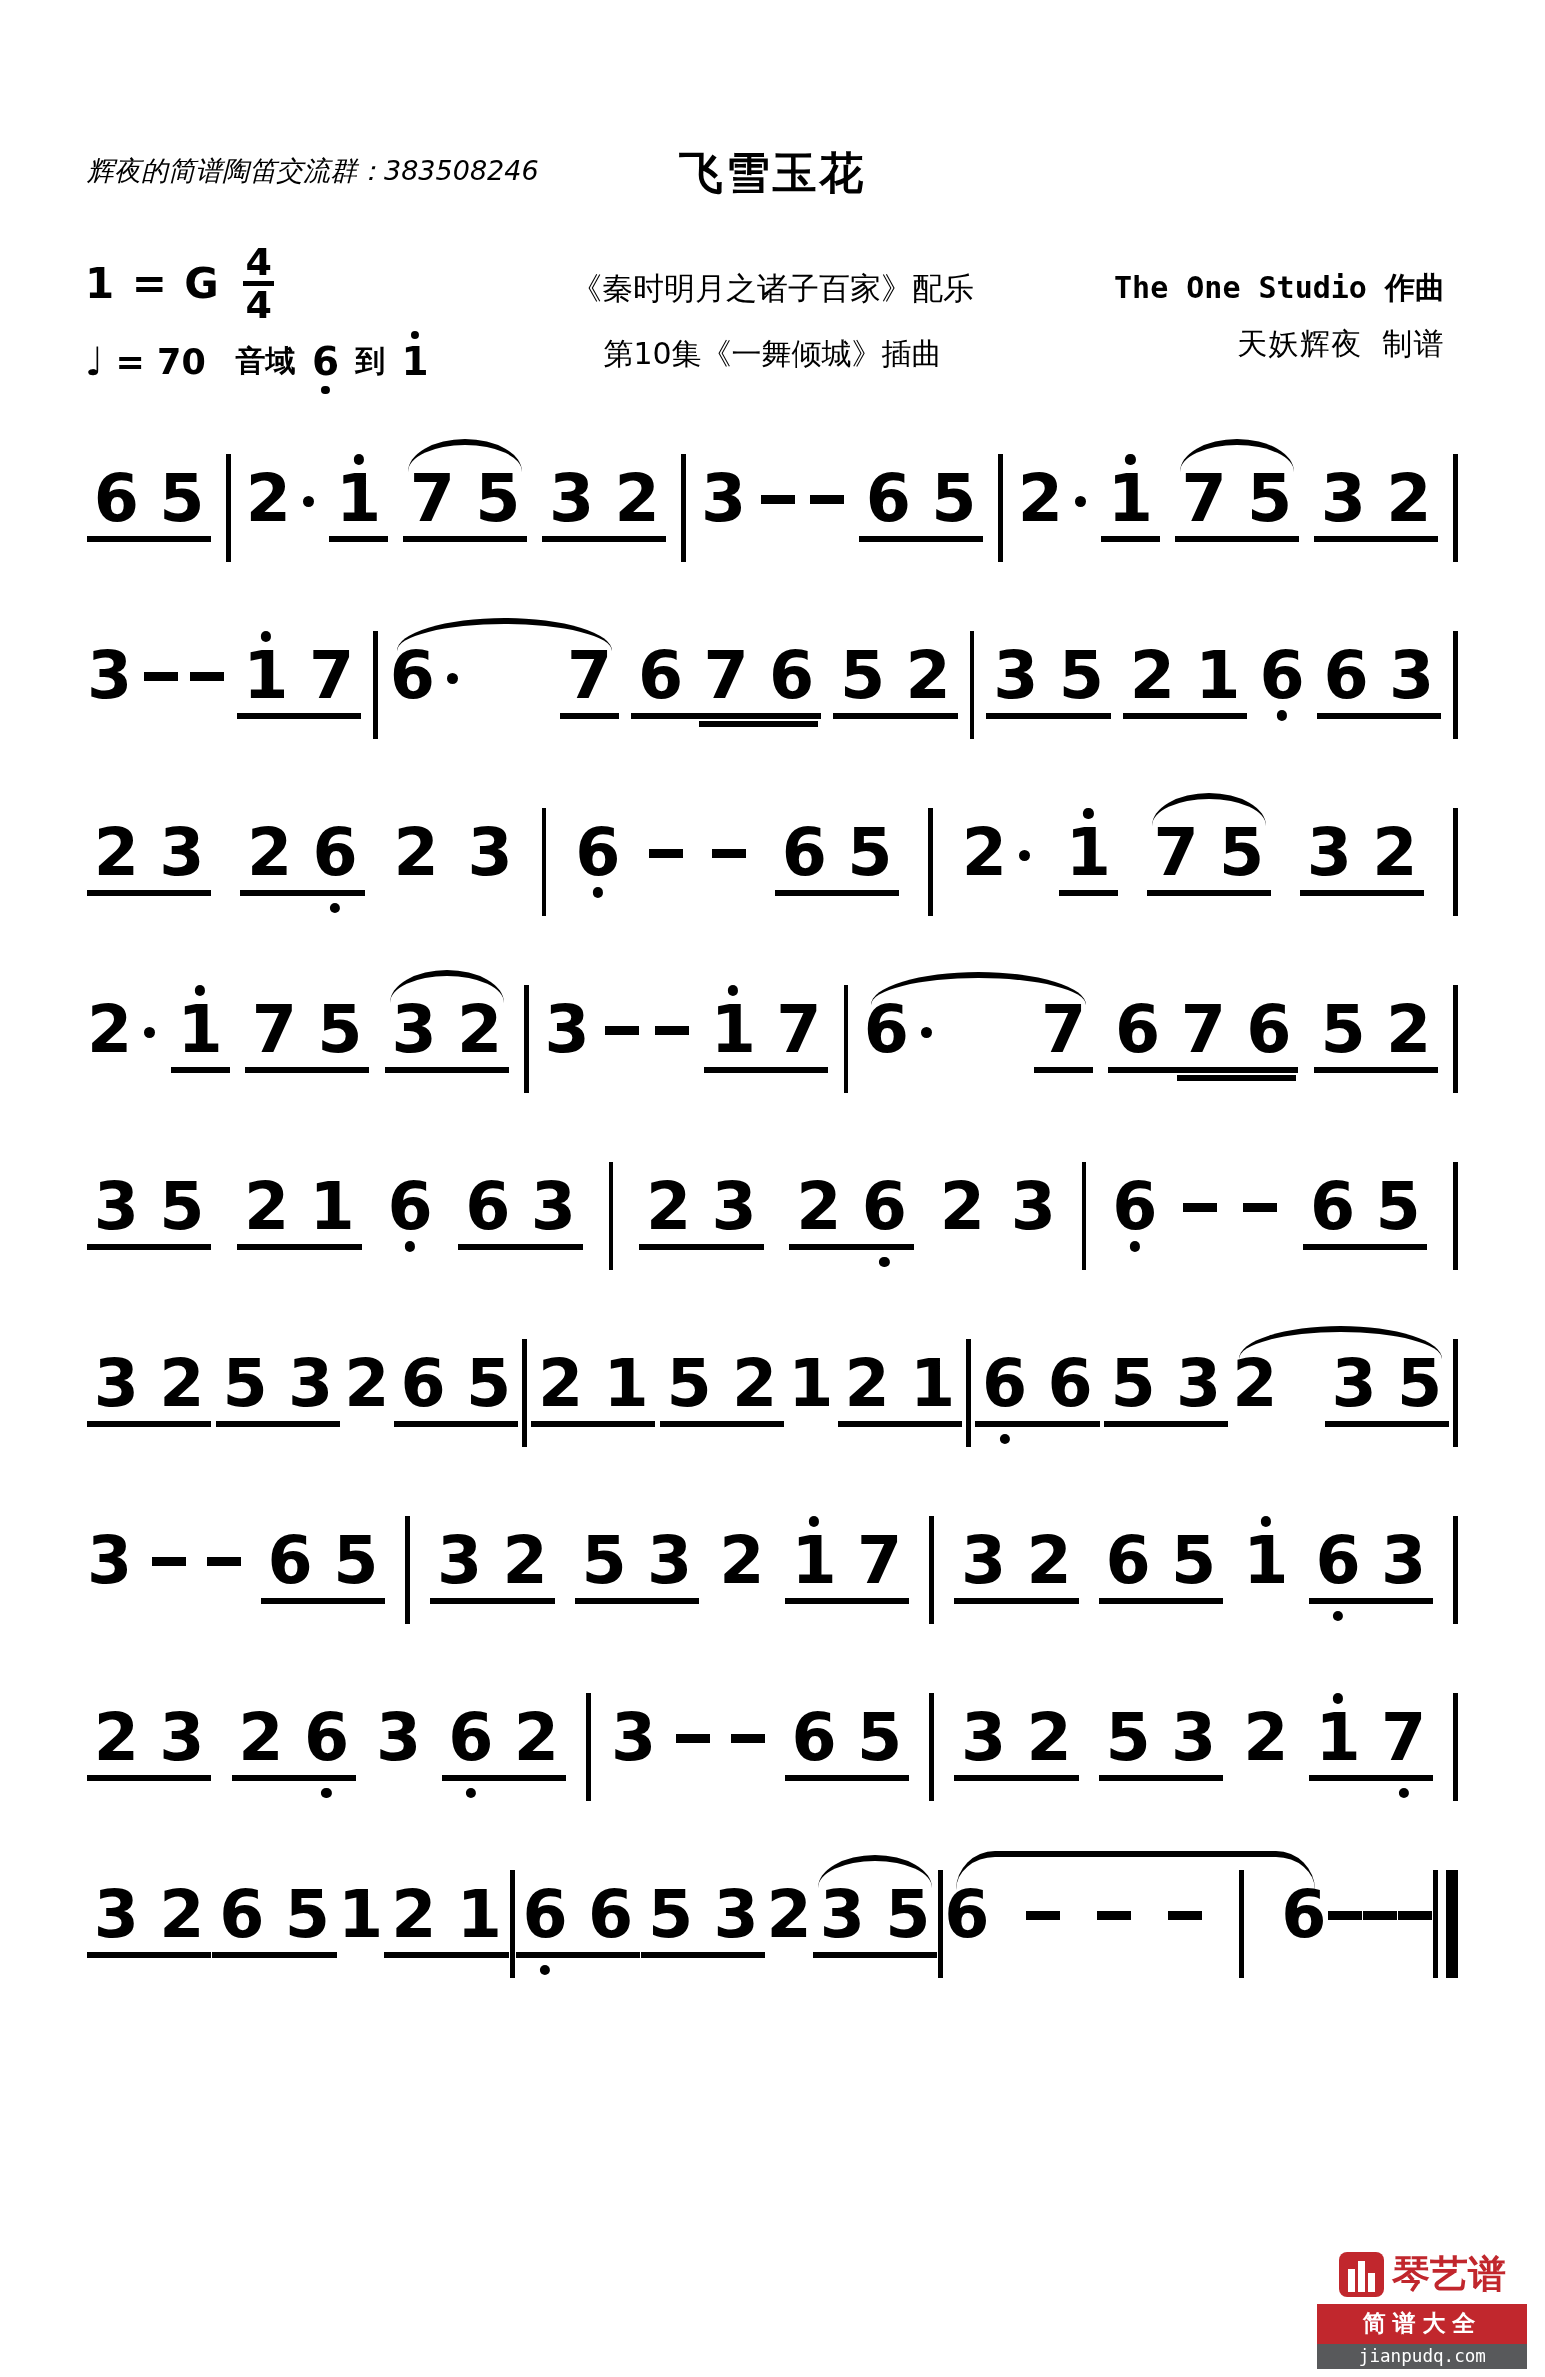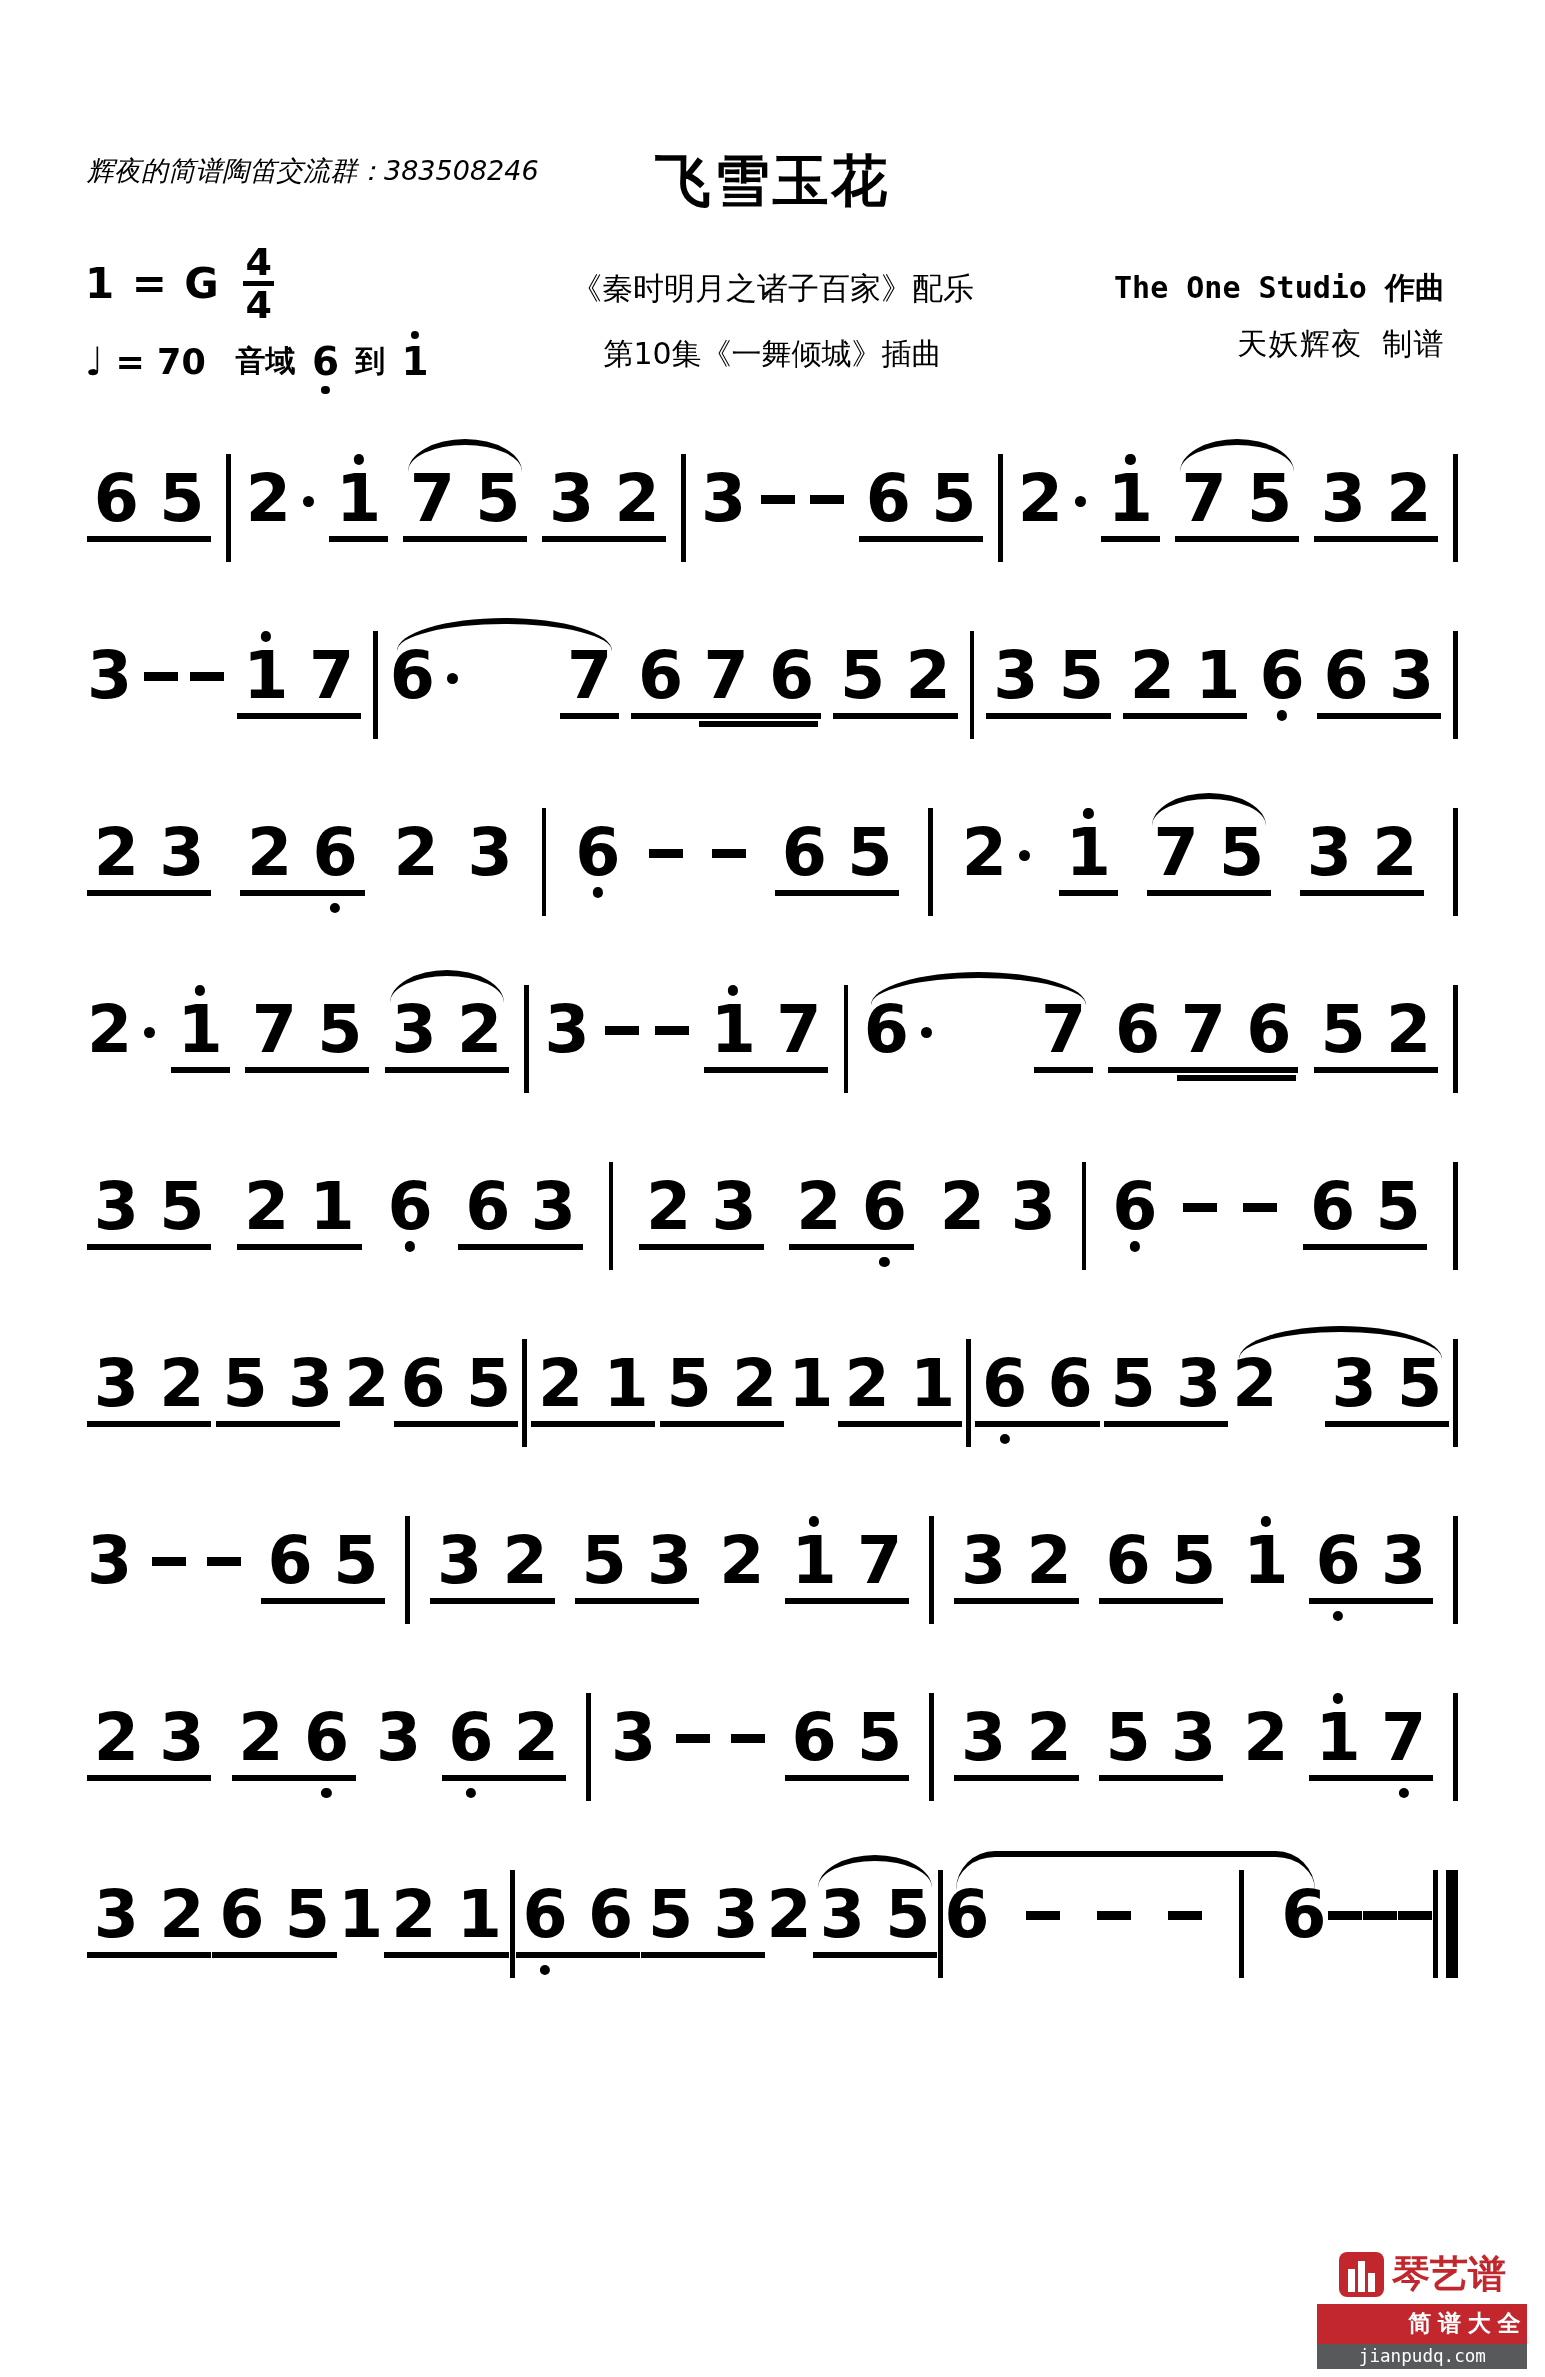--- a/index.html
+++ b/index.html
@@ -1,21 +1,21 @@
 <!DOCTYPE html>
 <html style="font-size:11px"><head>
 <meta charset="utf-8">
 <style>
   html,body{margin:0;padding:0;background:#e8e8e8;}
   .page{position:relative;width:1545px;height:2377px;background:#ffffff;color:#000;
         font-family:"DejaVu Sans",sans-serif;overflow:hidden;margin:0 auto;}
 
   
   .group-line{position:absolute;left:87px;top:153px;font-size:27px;font-style:italic;font-weight:500;}
-  .title{position:absolute;left:0;right:0;top:144px;text-align:center;font-size:56px;font-weight:bold;letter-spacing:2.7px;}
+  .title{position:absolute;left:0;right:0;top:144px;text-align:center;font-size:44px;font-weight:bold;letter-spacing:2.7px;}
   .key-block{position:absolute;left:85px;top:245px;}
   .key-row{display:flex;align-items:center;gap:23px;}
   .key-sig{font-size:42px;font-weight:bold;letter-spacing:1.4px;}
   .tsig{display:inline-flex;flex-direction:column;align-items:center;}
   .tsig .tnum{font-size:38px;font-weight:bold;line-height:34px;}
   .tsig .tbar{width:31px;height:4.7px;background:#000;margin:2px 0;}
   .tempo-row{display:flex;align-items:center;gap:12.2px;margin-top:17.6px;}
   .tempo-note{font-size:39px;font-weight:bold;}
   .tempo-val{font-size:35px;font-weight:bold;text-align:right;}
   .range-label{font-size:30px;font-weight:bold;margin-left:17.6px;}
@@ -61,21 +61,21 @@
   .fthick{width:12.2px;background:#000;height:108px;display:inline-block;}
 
   
   .wm{position:absolute;right:17.6px;bottom:8.1px;width:210px;text-align:center;}
   .wm-top{display:flex;align-items:center;justify-content:center;gap:8.1px;}
   .wm-icon{width:45px;height:45px;border-radius:8.1px;display:inline-flex;align-items:flex-end;
            justify-content:center;gap:3.4px;padding-bottom:5.4px;box-sizing:border-box;}
   .wm-key{width:6.8px;background:#fff;display:inline-block;}
   .k1{height:23px;}.k2{height:31px;}.k3{height:19px;}
   .wm-brand{font-size:38px;font-weight:bold;}
-  .wm-tag{margin-top:4.1px;padding:4.1px 0;font-size:23px;font-weight:bold;color:#fff;letter-spacing:6.8px;text-align:right;}
+  .wm-tag{margin-top:4.1px;padding:4.1px 0;font-size:23px;font-weight:bold;color:#fff;letter-spacing:6.8px;}
   .wm-url{padding:2.7px 0;font-size:17.6px;color:#ffffff;font-family:"DejaVu Sans Mono",monospace;}
 </style>
 </head>
 <body>
 
 <div class="page">
 
   <div class="group-line">辉夜的简谱陶笛交流群：383508246</div>
   <div class="title">飞雪玉花</div>
 

